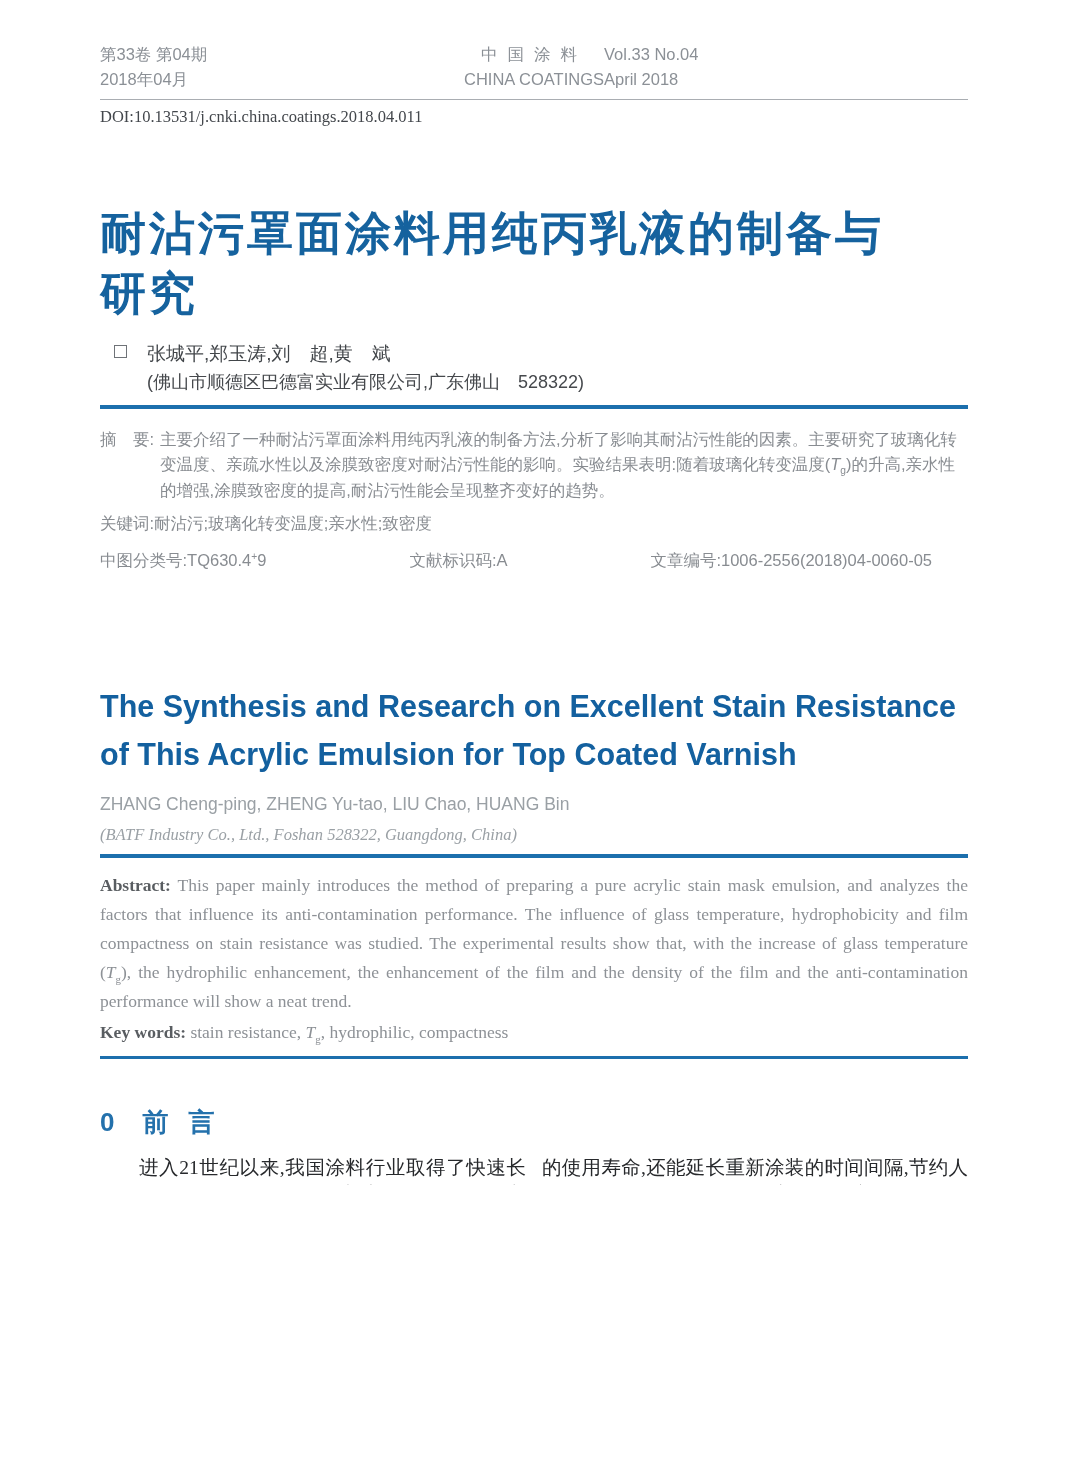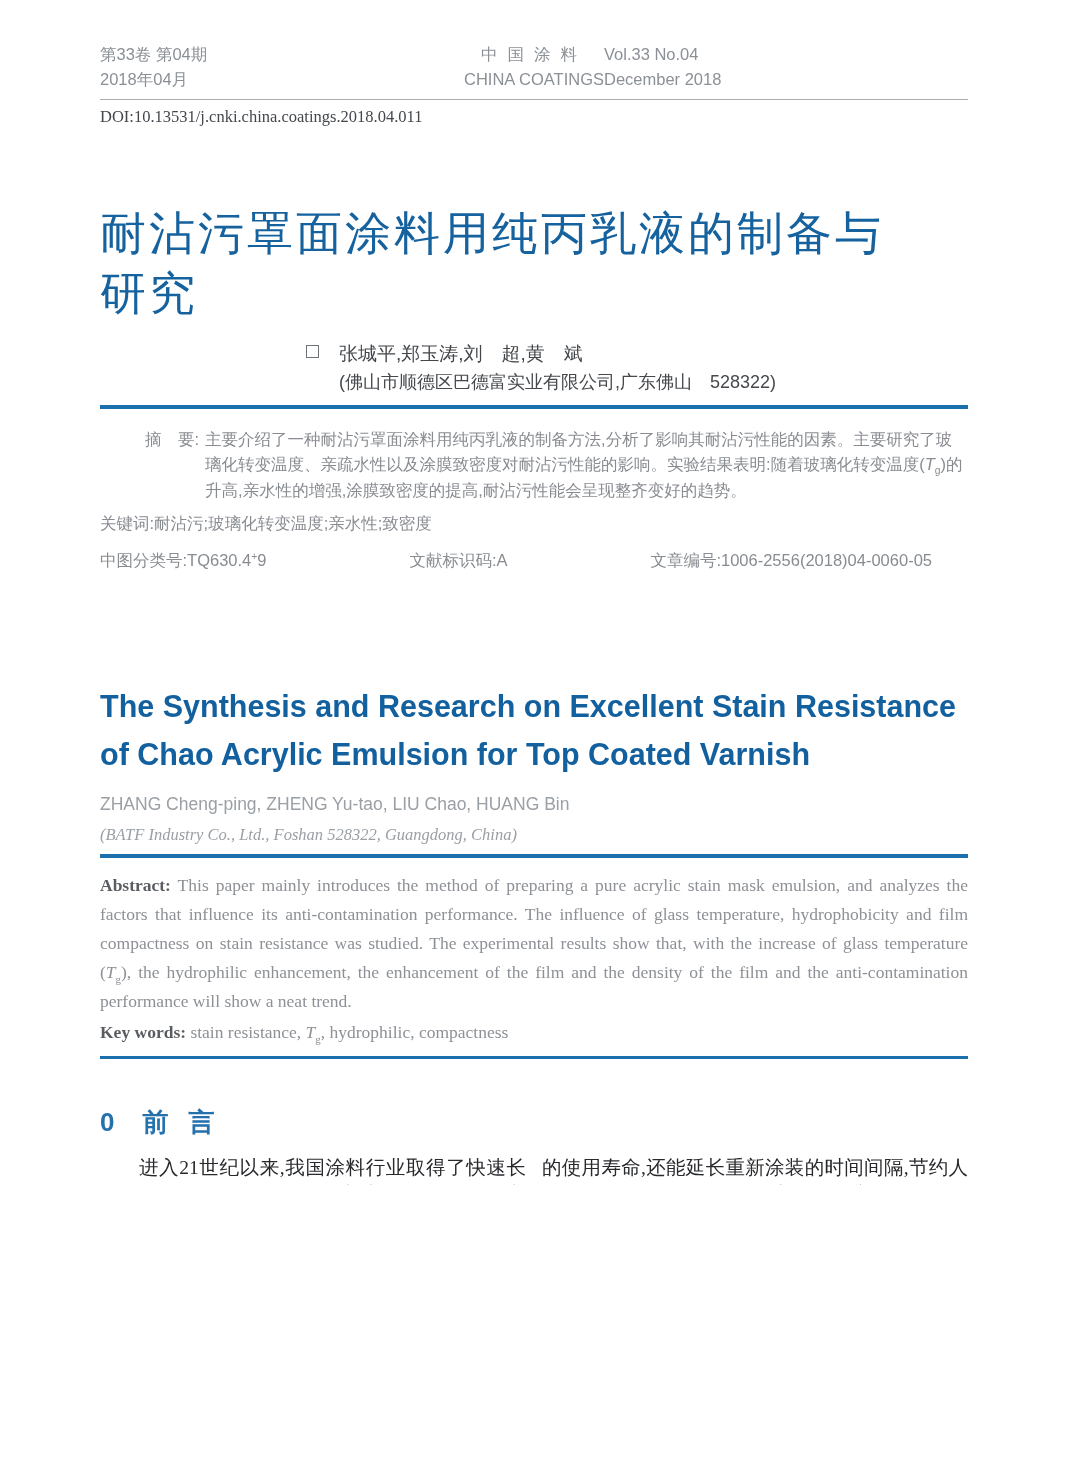--- a/index.html
+++ b/index.html
@@ -23,32 +23,32 @@
     font-size:16.5px;line-height:25px;}
   .jheader .left{text-align:left;}
   .jheader .center{text-align:center;}
   .jheader .center .cn{letter-spacing:10px;}
   .jheader .right{text-align:left;}
   .header-rule{border:none;border-top:1.5px solid #a9adb2;margin-top:7px;}
   .doi{margin-top:7px;font-family:"Liberation Serif",serif;font-size:16.5px;color:var(--doi-color);}
   
   .cn-title{
     margin-top:76px;max-width:812px;
-    color:var(--accent-blue);font-size:46px;line-height:60px;font-weight:normal;
+    color:var(--accent-blue);font-size:46px;line-height:60px;font-weight:bold;
     letter-spacing:3px;
   }
-  .authors-row{display:flex;margin-top:18px;align-items:flex-start;justify-content:center;}
+  .authors-row{display:flex;margin-top:18px;align-items:flex-start;}
   .author-marker{display:inline-block;width:13px;height:13px;border:1.5px solid #6f7378;
     margin:4px 20px 0 14px;flex:none;}
   .authors-names{font-size:19px;color:#42464a;line-height:26px;}
   .affiliation-cn{font-size:18px;color:#46494d;line-height:26px;margin-top:2px;}
   .blue-rule{height:3.5px;background:var(--rule-blue);border:none;}
   .rule-1{margin-top:10px;}
   
-  .abstract-cn{display:flex;margin-top:18px;color:#888c91;font-size:16.5px;line-height:25.5px;margin-left:45px;}
+  .abstract-cn{display:flex;margin-top:18px;color:#888c91;font-size:16.5px;line-height:25.5px;}
   .abstract-cn .label{flex:none;margin-right:6px;}
   .keywords-cn{margin-top:8px;color:#888c91;font-size:16.5px;line-height:25px;}
   .meta-row{display:flex;justify-content:space-between;margin-top:14px;color:#888c91;
     font-size:16.5px;padding-right:36px;text-align:center;}
   sup{font-size:0.62em;vertical-align:super;line-height:0;}
   sub{font-size:0.62em;vertical-align:sub;line-height:0;}
   
   .en-title{
     margin-top:110px;color:#13609f;font-size:30.5px;line-height:48px;font-weight:bold;
     font-family:"Liberation Sans",sans-serif;
@@ -87,21 +87,21 @@
     <div class="left">
       <div>第33卷 第04期</div>
       <div>2018年04月</div>
     </div>
     <div class="center">
       <div class="cn">中国涂料</div>
       <div>CHINA COATINGS</div>
     </div>
     <div class="right">
       <div>Vol.33  No.04</div>
-      <div>December  2018</div>
+      <div>April  2018</div>
     </div>
   </div>
   <hr class="header-rule">
   <div class="doi">DOI:10.13531/j.cnki.china.coatings.2018.04.011</div>
 
   <h1 class="cn-title">耐沾污罩面涂料用纯丙乳液的制备与研究</h1>
 
   <div class="authors-row">
     <span class="author-marker"></span>
     <div>
@@ -120,21 +120,21 @@
   <div class="keywords-cn">
     <span>关键词:</span><span>耐沾污;玻璃化转变温度;亲水性;致密度</span>
   </div>
 
   <div class="meta-row">
     <span><span>中图分类号:TQ630.4</span><sup>+</sup><span>9</span></span>
     <span>文献标识码:A</span>
     <span>文章编号:1006-2556(2018)04-0060-05</span>
   </div>
 
-  <h2 class="en-title">The Synthesis and Research on Excellent Stain Resistance of Chao Acrylic Emulsion for Top Coated Varnish</h2>
+  <h2 class="en-title">The Synthesis and Research on Excellent Stain Resistance of This Acrylic Emulsion for Top Coated Varnish</h2>
   <div class="en-authors">ZHANG Cheng-ping, ZHENG Yu-tao, LIU Chao, HUANG Bin</div>
   <div class="en-affiliation">(BATF Industry Co., Ltd., Foshan 528322, Guangdong, China)</div>
 
   <div class="blue-rule rule-2"></div>
 
   <div class="abstract-en">
     <span class="label">Abstract:</span><span><span> This paper mainly introduces the method of preparing a pure acrylic stain mask emulsion, and analyzes the factors that influence its anti-contamination performance. The influence of glass temperature, hydrophobicity and film compactness on stain resistance was studied. The experimental results show that, with the increase of glass temperature (</span><i>T</i><sub>g</sub><span>), the hydrophilic enhancement, the enhancement of the film and the density of the film and the anti-contamination performance will show a neat trend.</span></span>
   </div>
 
   <div class="keywords-en">

